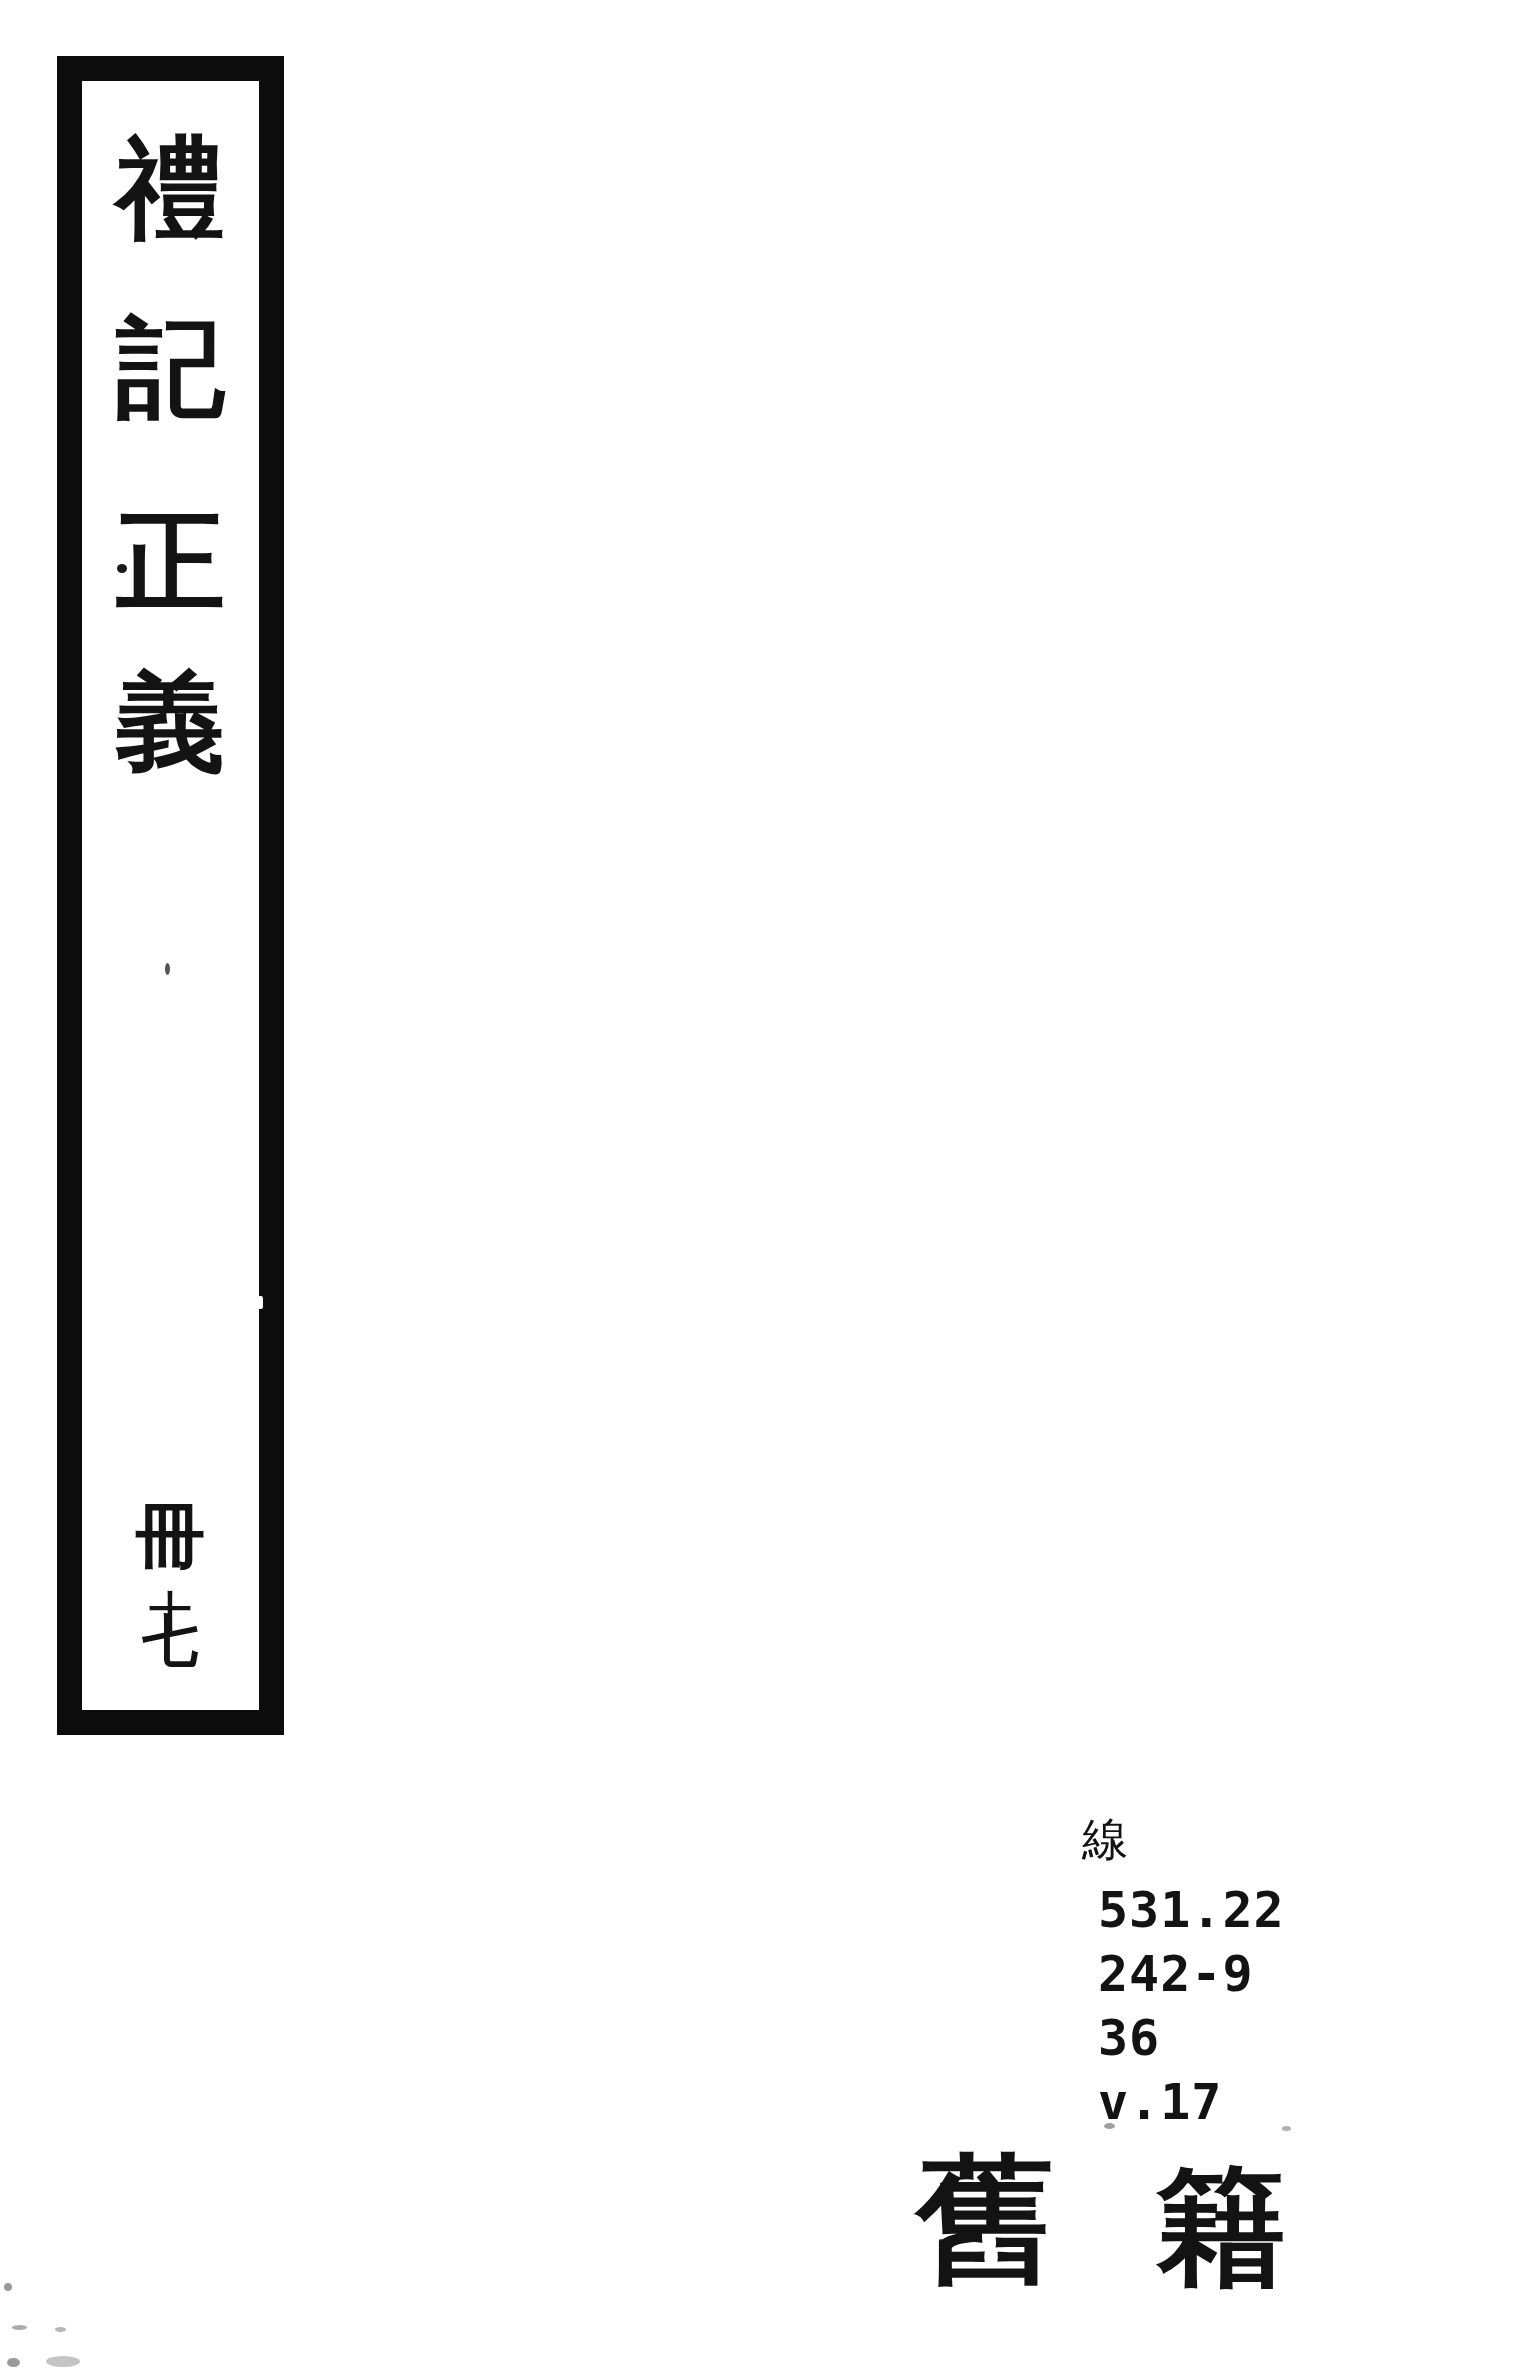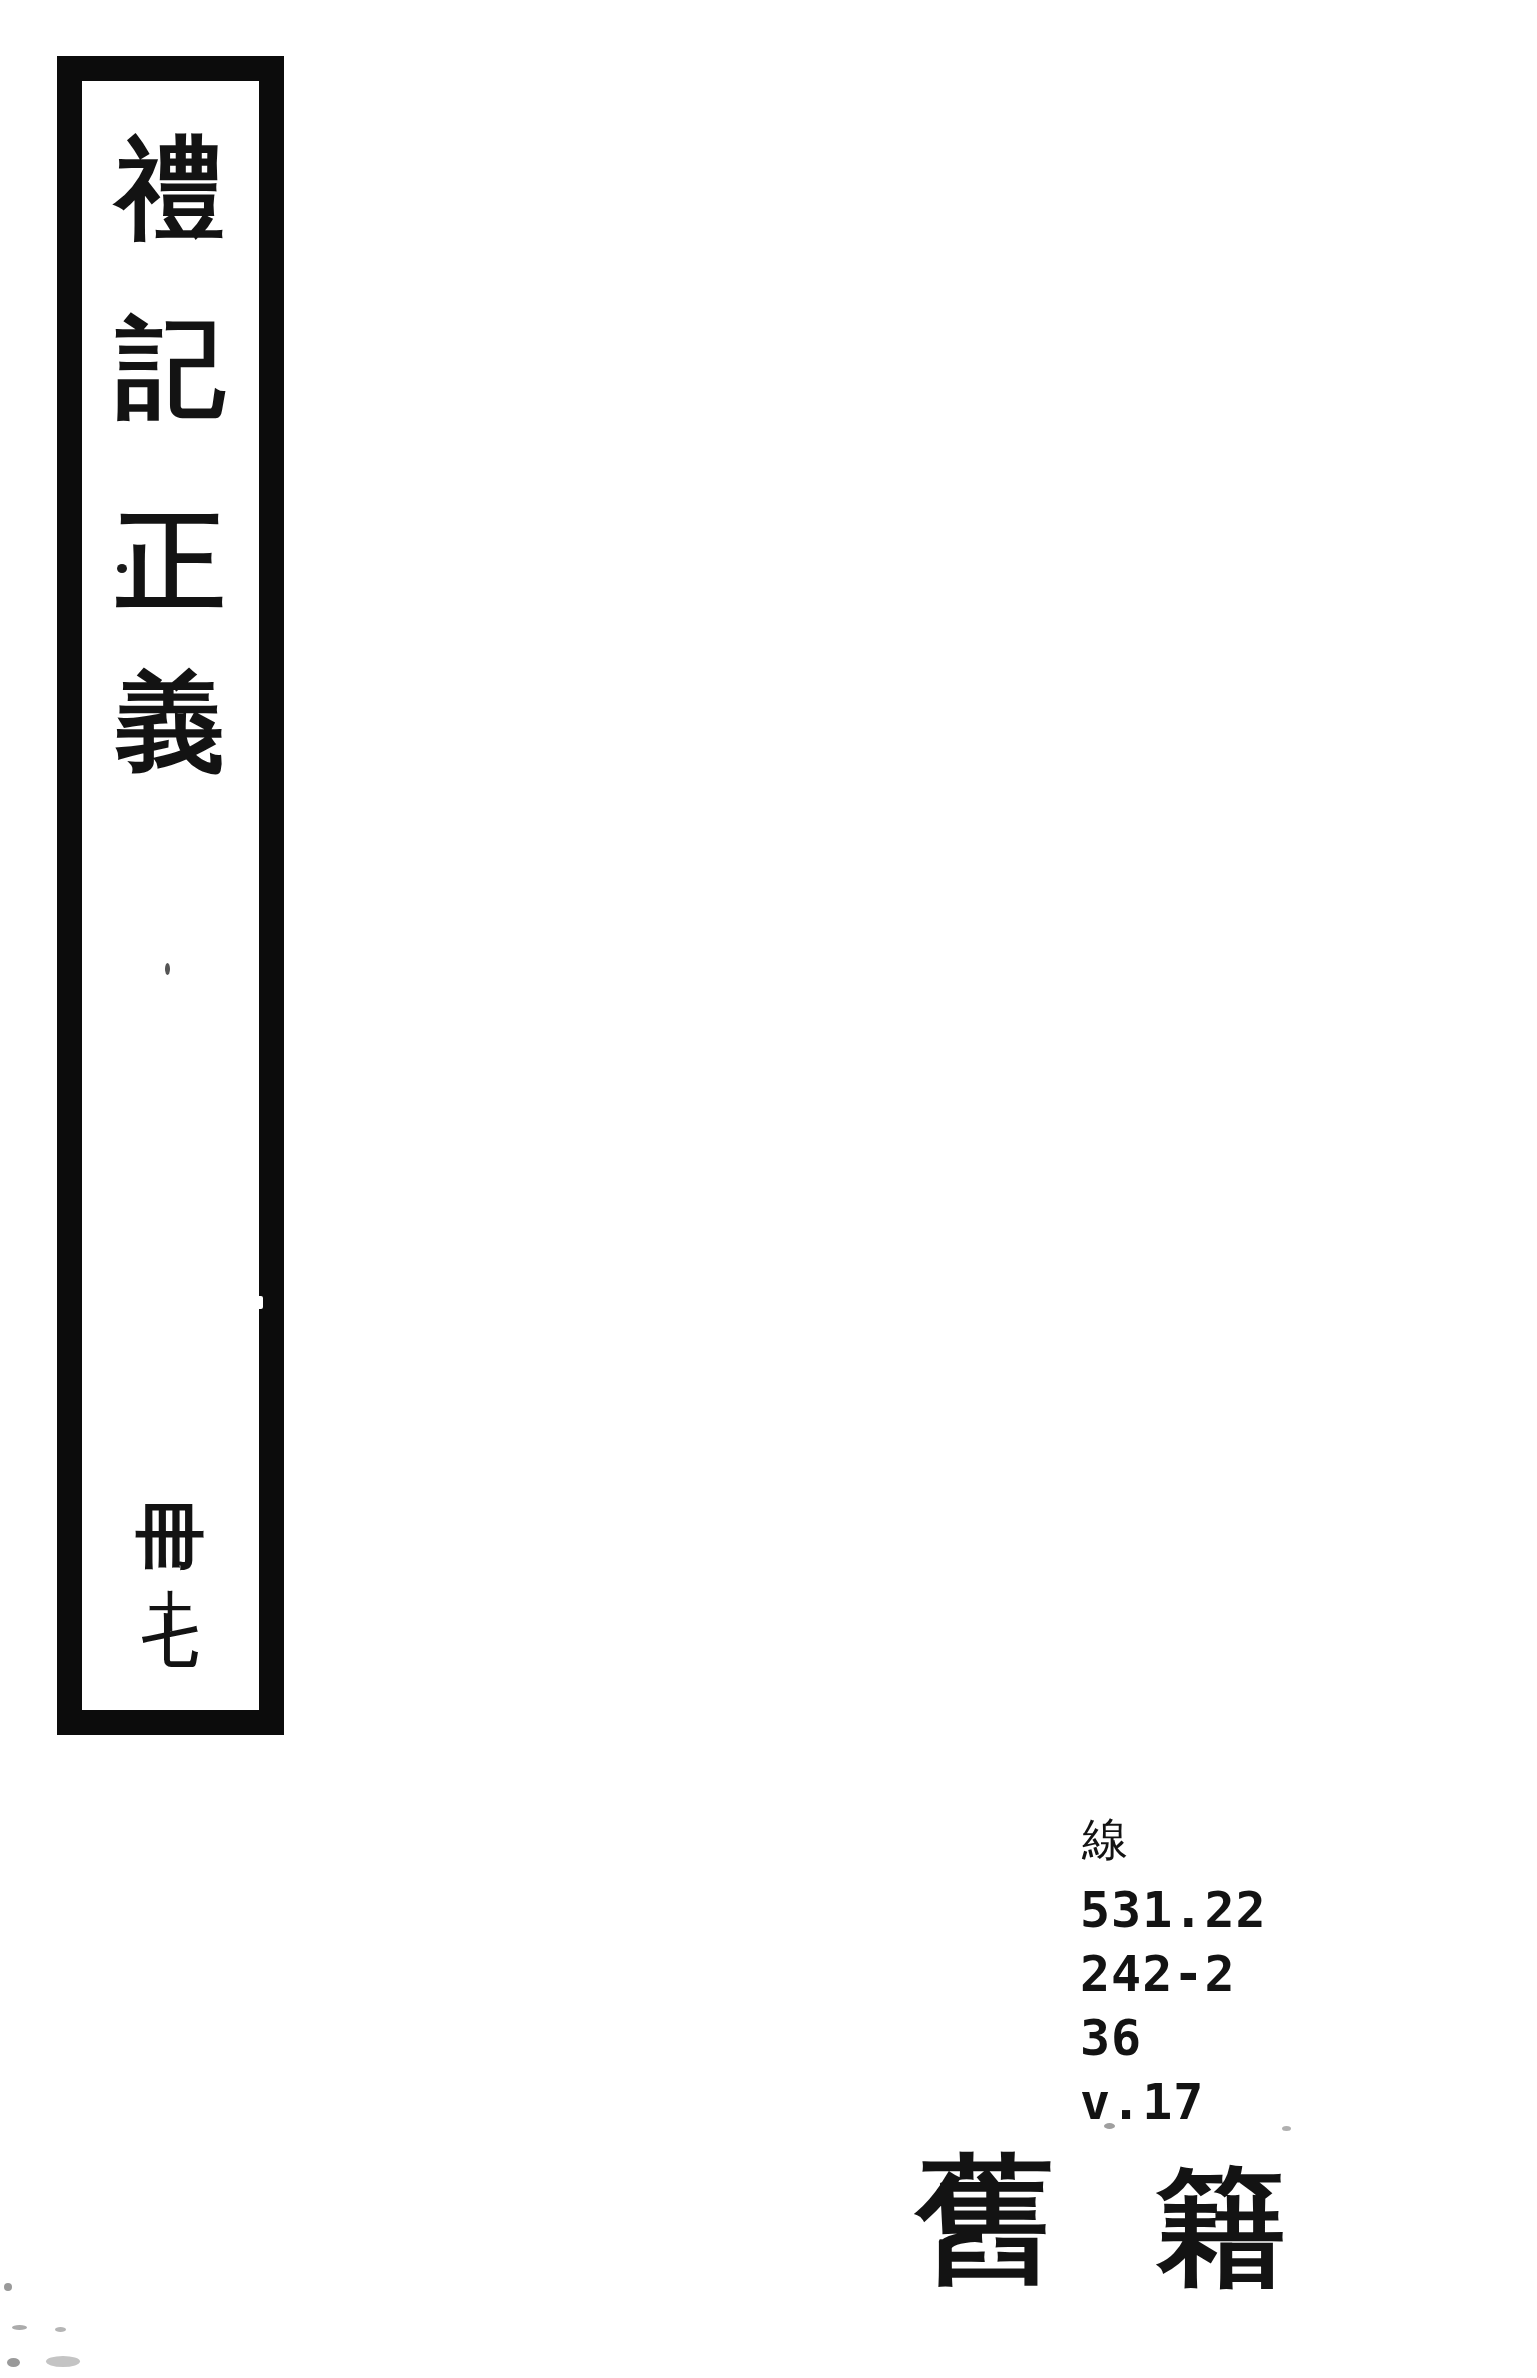--- a/index.html
+++ b/index.html
@@ -46,20 +46,21 @@
     font-size:46px;line-height:1.1;
     margin:0 0 12px 2px;
     font-weight:500;
   }
   .cn-line{
     font-family:"DejaVu Sans Mono", monospace;
     font-size:50px;line-height:64px;
     font-weight:bold;
     letter-spacing:1px;
     white-space:pre;
+    margin-left:18px;
   }
   
   .stamp-char{
     position:absolute;line-height:1;
     font-weight:bold;color:var(--ink);
   }
   .s0{left:915px;top:2152px;font-size:139px;}
   .s1{left:1157px;top:2163px;font-size:129px;}
   
   .speck{position:absolute;border-radius:50%;}
@@ -85,21 +86,21 @@
     <div class="spine-char title-char t2">正</div>
     <div class="spine-char title-char t3">義</div>
     <div class="spine-char vol-char v0">冊</div>
     <div class="spine-char vol-char v1">十</div>
     <div class="spine-char vol-char v2">七</div>
   </div>
 
   <div class="call-number">
     <div class="cn-category">線</div>
     <div class="cn-line">531.22</div>
-    <div class="cn-line">242-2</div>
+    <div class="cn-line">242-9</div>
     <div class="cn-line">36</div>
     <div class="cn-line">v.17</div>
   </div>
 
   <div>
     <span class="stamp-char s0">舊</span>
     <span class="stamp-char s1">籍</span>
   </div>
 
   <div class="speck ink-dot"></div>

